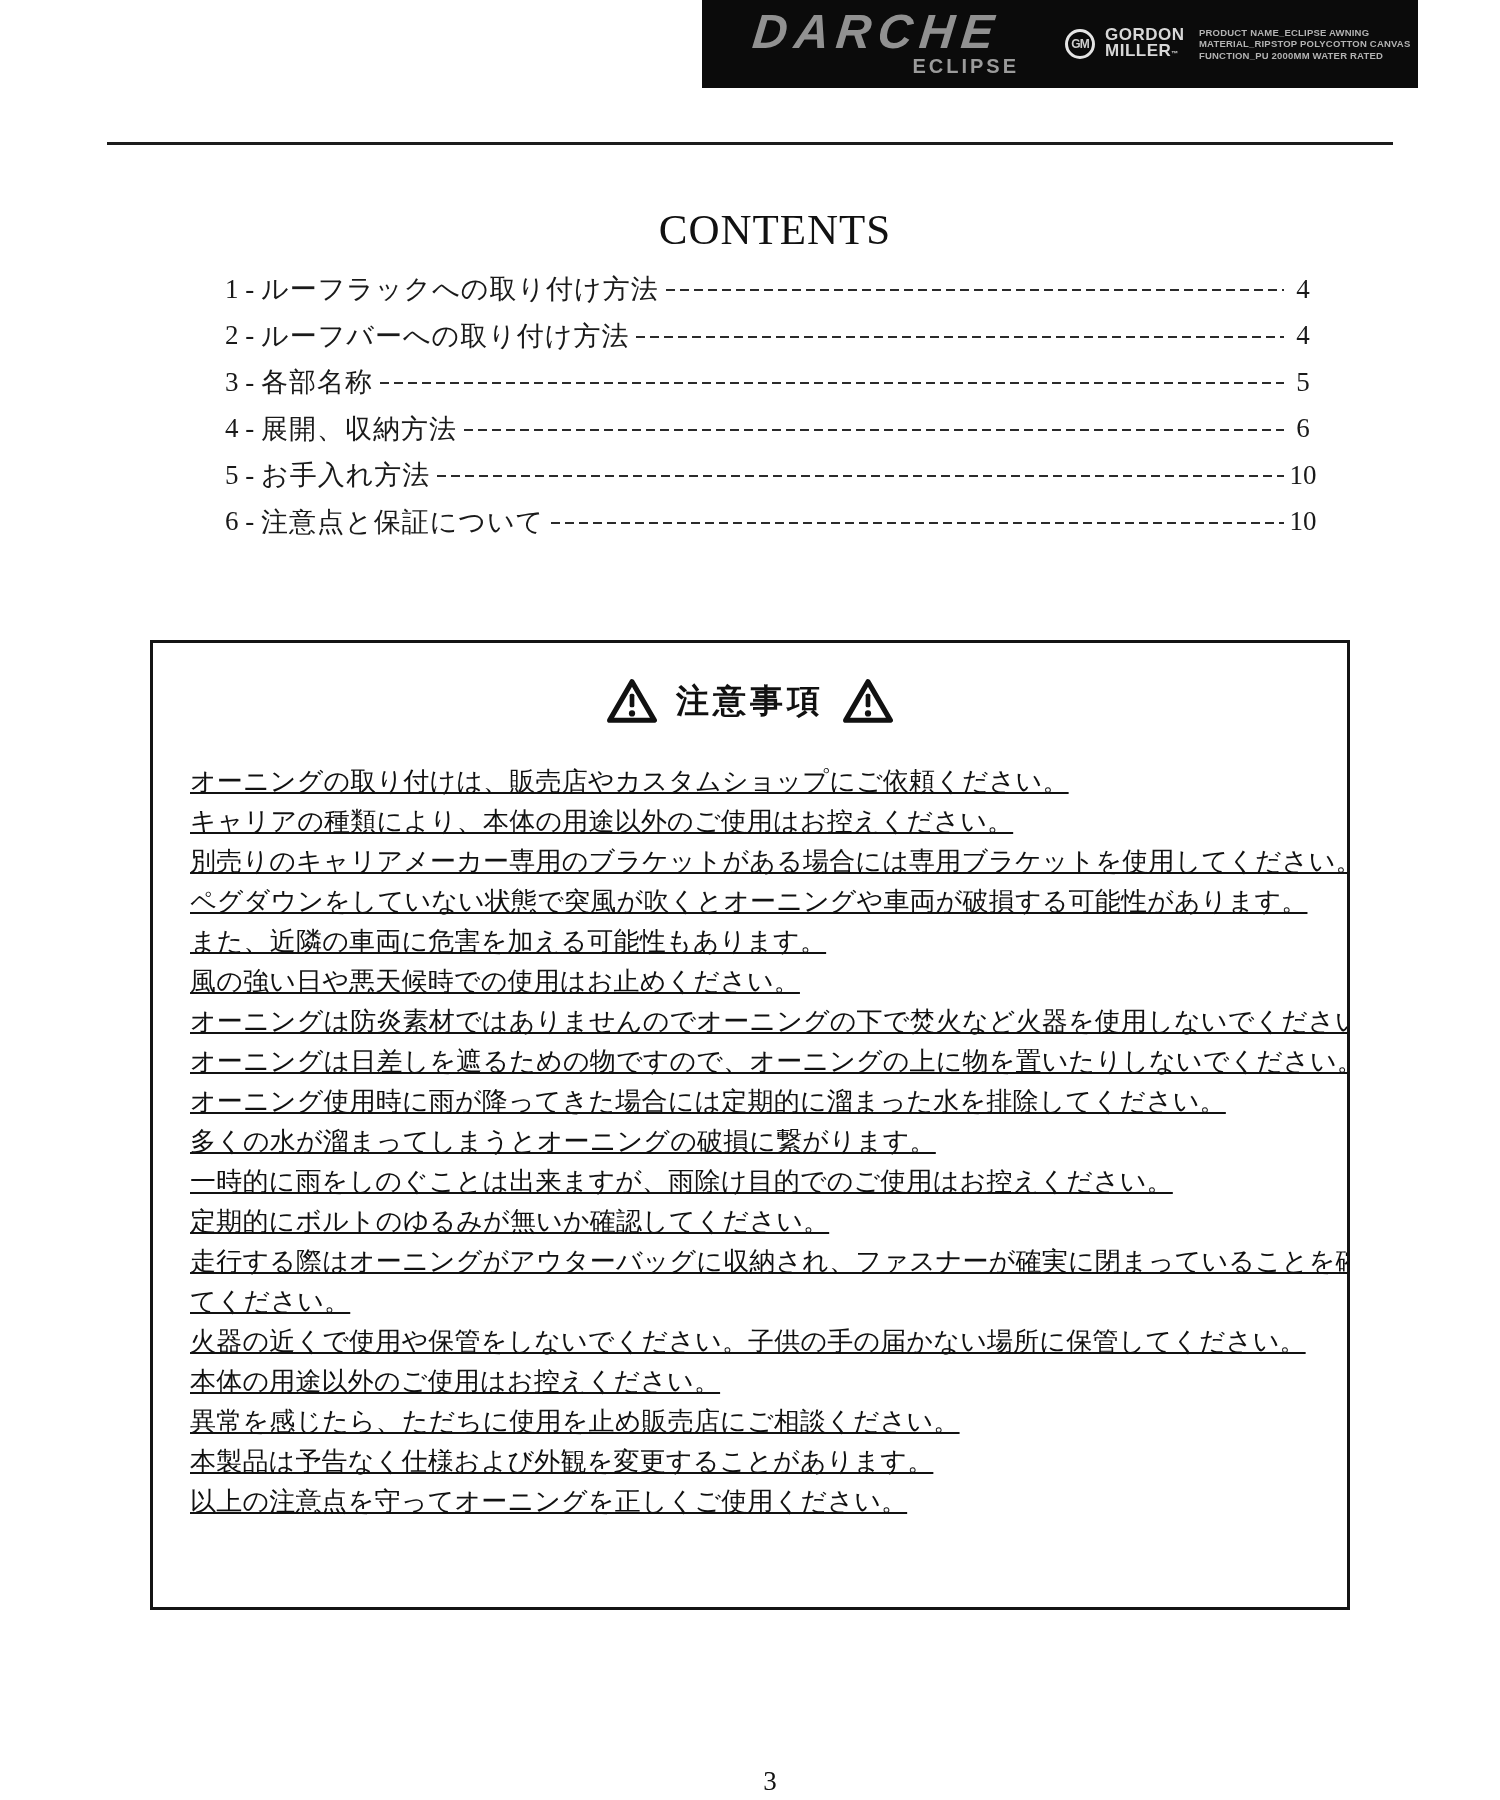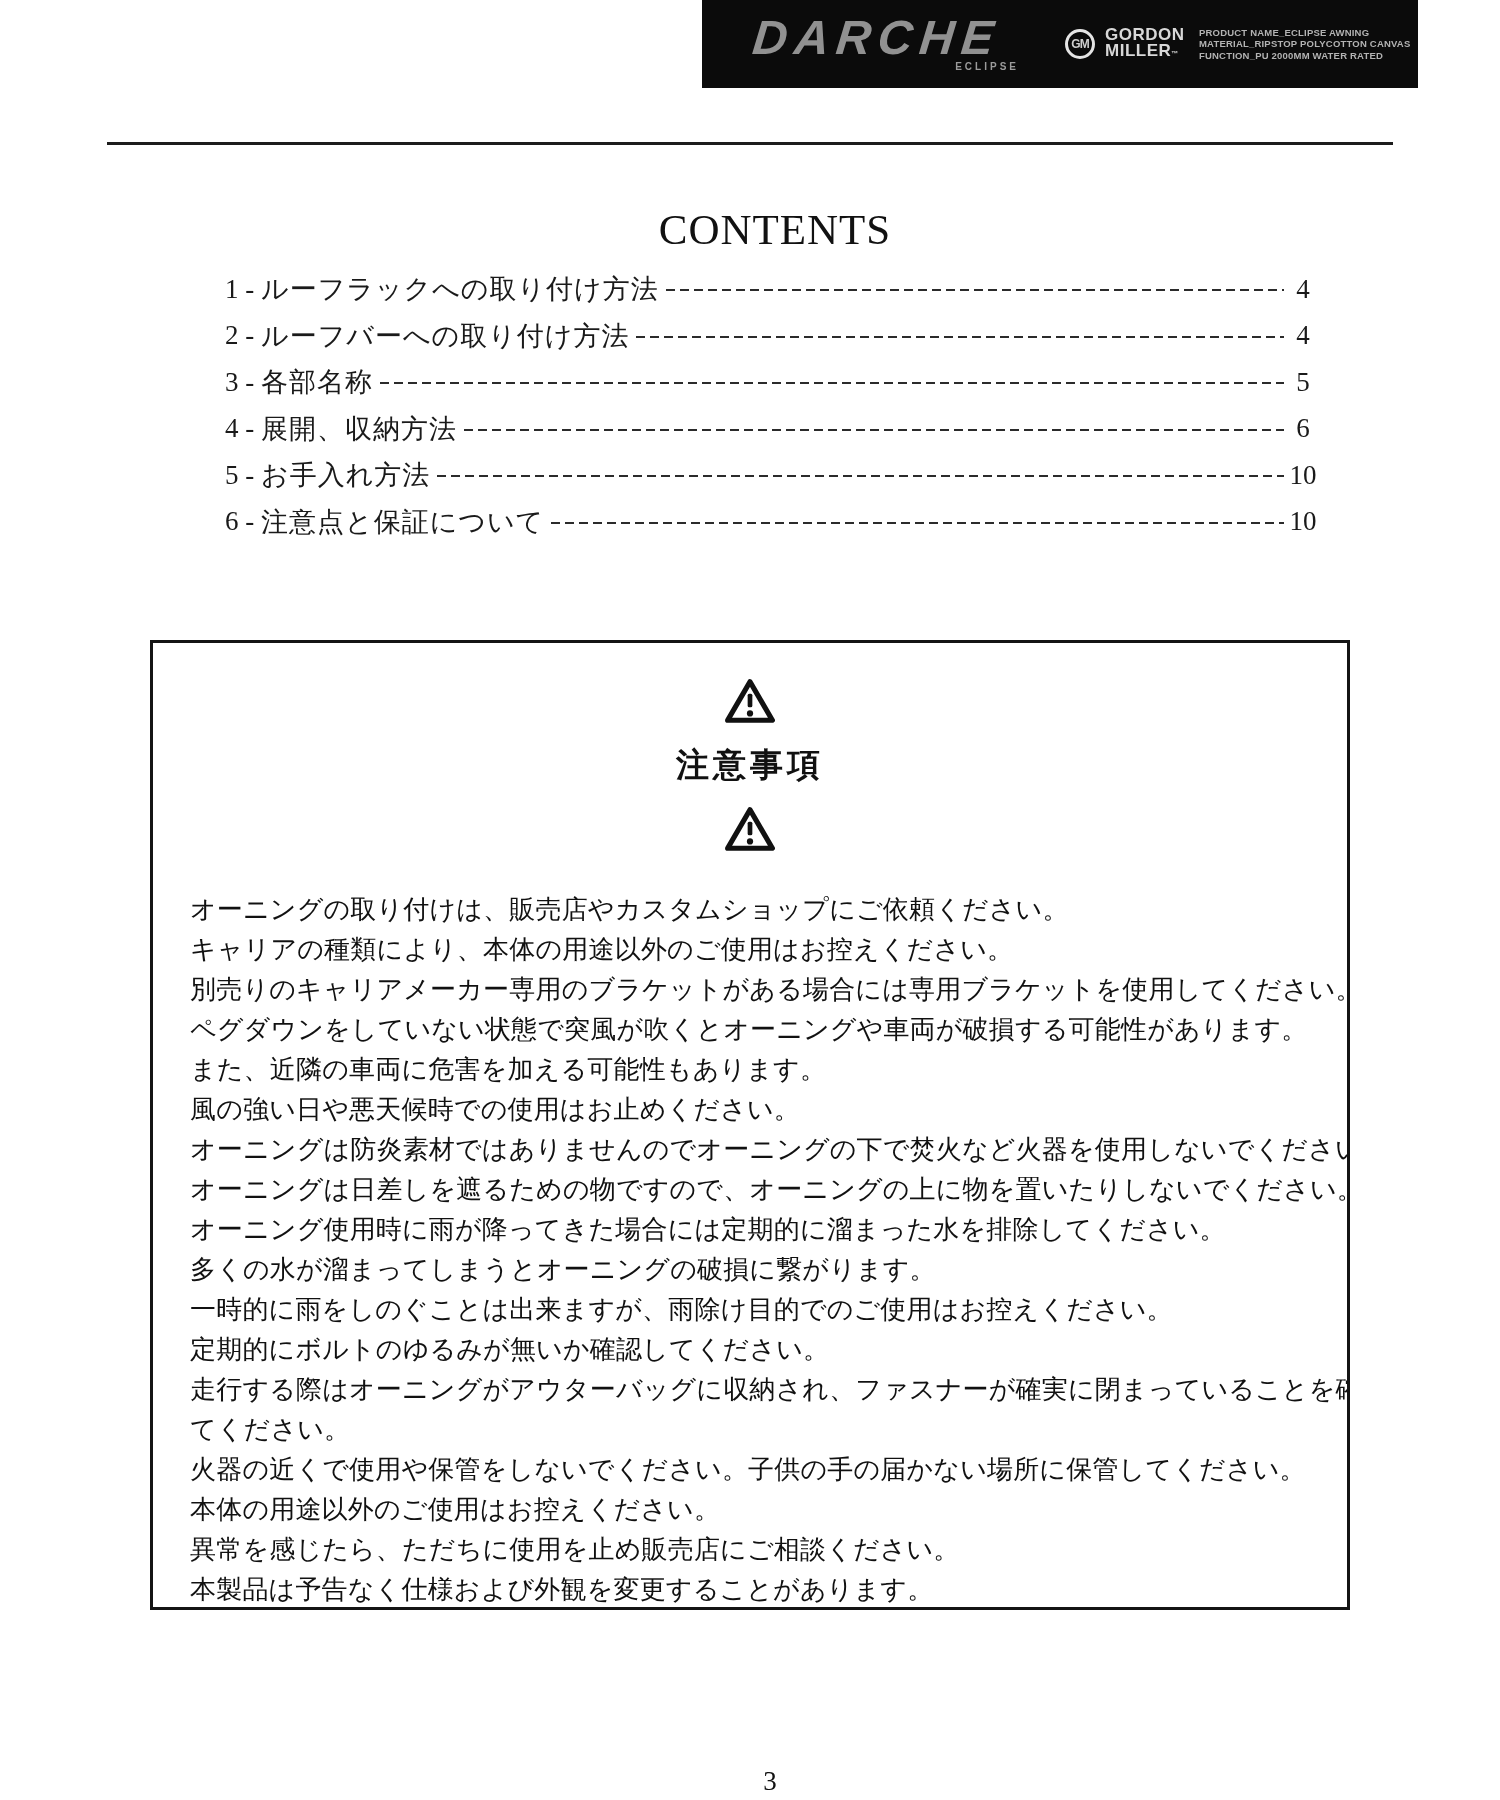--- a/index.html
+++ b/index.html
@@ -15,21 +15,21 @@
     background:#0b0b0b;display:flex;align-items:center;
     font-family:"Liberation Sans","DejaVu Sans",sans-serif;
     box-sizing:border-box;padding-left:51px;
   }
   .darche{width:272px;flex:0 0 auto;}
   .darche-word{
     font-size:48px;font-weight:bold;font-style:italic;color:#919191;
     letter-spacing:7px;line-height:44px;transform:skewX(-6deg);white-space:nowrap;
   }
   .darche-sub{
-    font-size:10px;font-weight:bold;color:#9b9b9b;letter-spacing:3px;
+    font-size:20px;font-weight:bold;color:#9b9b9b;letter-spacing:3px;
     text-align:right;margin-top:1px;padding-right:6px;
   }
   .gm-circle{
     flex:0 0 auto;margin-left:40px;width:30px;height:30px;border-radius:50%;
     border:3px solid #e5e5e5;box-sizing:border-box;display:flex;align-items:center;justify-content:center;
     color:#cfcfcf;font-weight:bold;font-size:12px;letter-spacing:-1px;
   }
   .gm-name{
     flex:0 0 auto;margin-left:10px;width:82px;
     color:#d8d8d8;font-weight:bold;font-size:17px;line-height:16px;letter-spacing:0.5px;white-space:nowrap;
@@ -59,27 +59,27 @@
     background:repeating-linear-gradient(90deg,#2b2b2b 0 9px,transparent 9px 14px);
   }
   .toc-page{flex:0 0 auto;width:30px;text-align:center;white-space:nowrap;}
 
   
   .warning-box{
     position:absolute;left:150px;top:640px;width:1200px;height:970px;
     border:3px solid #141414;box-sizing:border-box;background:#fff;overflow:hidden;
   }
   .warning-title-row{
-    margin-top:35px;display:flex;align-items:center;justify-content:center;gap:18px;flex-direction:column;
+    margin-top:35px;display:flex;align-items:center;justify-content:center;gap:18px;
   }
   .warn-icon{width:52px;height:46px;display:block;}
   .warning-title{
     font-size:33px;font-weight:600;color:#111;letter-spacing:4px;line-height:46px;
   }
-  .warning-body{margin:38px 0 0 37px;}
+  .warning-body{margin:38px 0 0 37px;text-decoration:underline;}
   .warn-line{
     font-size:26px;line-height:40px;height:40px;color:#111;white-space:nowrap;
     letter-spacing:0.2px;
   }
 
   
   .page-number{
     position:absolute;left:40px;top:1766px;width:1460px;text-align:center;
     font-size:27px;color:#111;
   }

